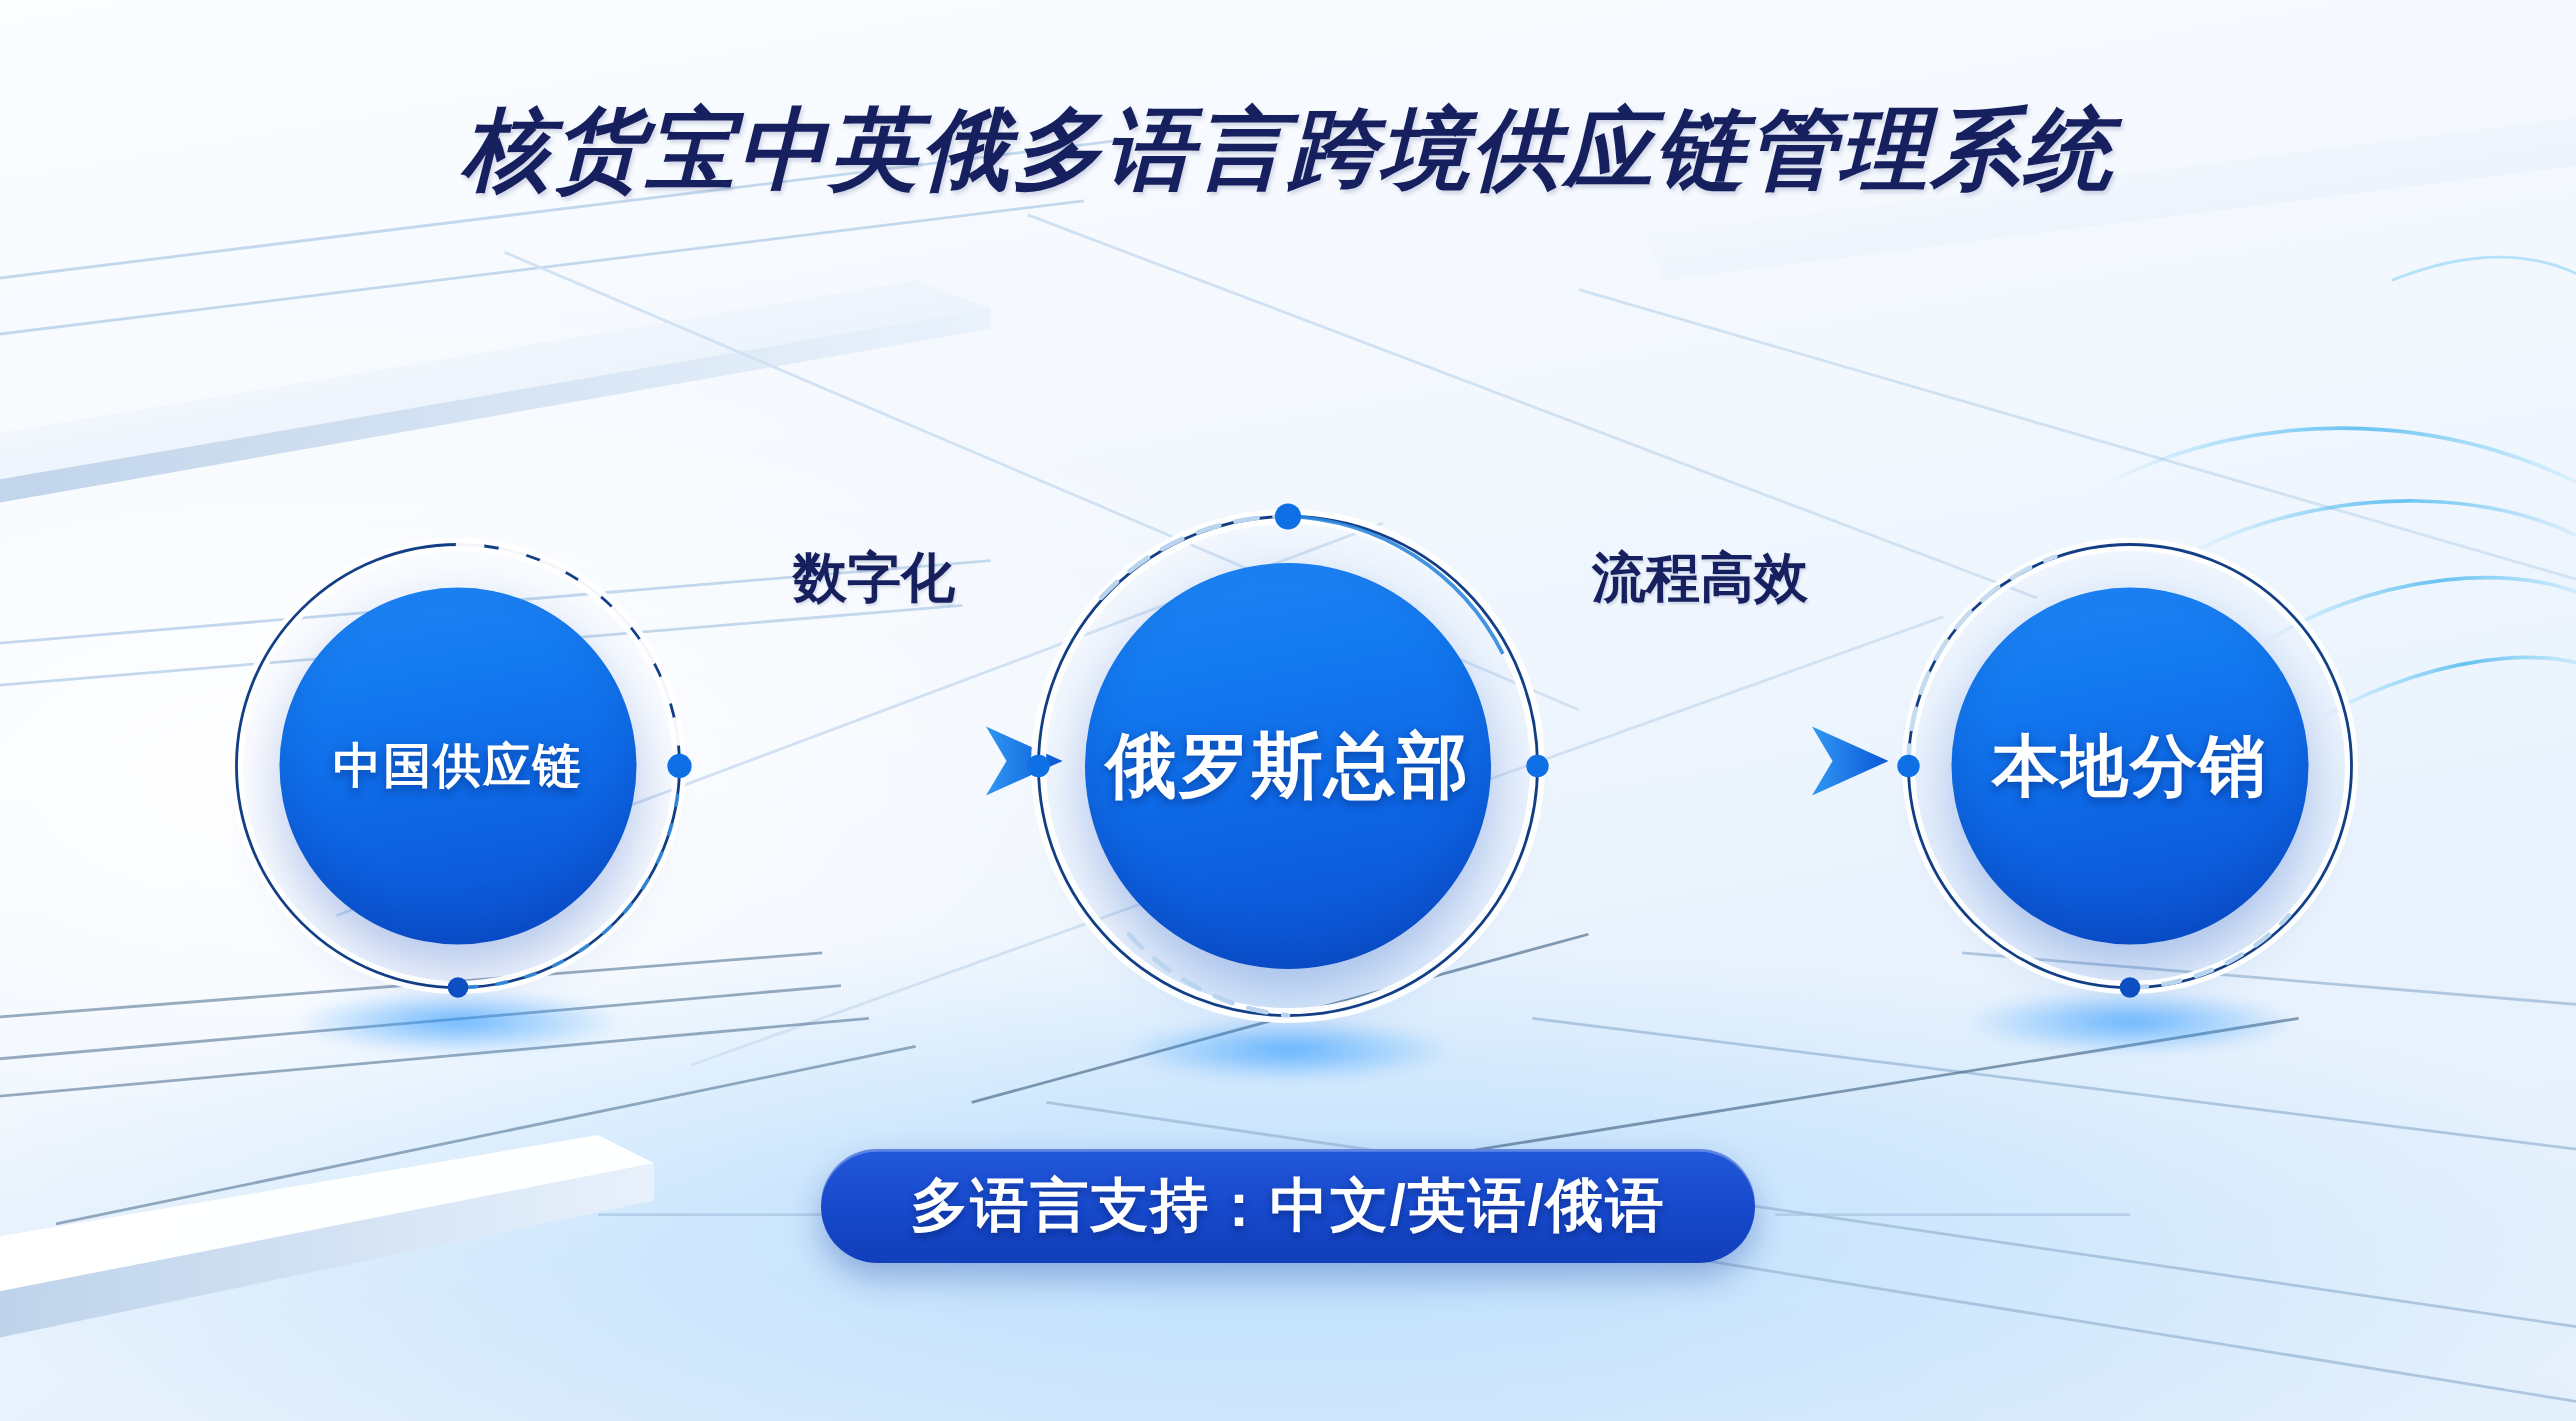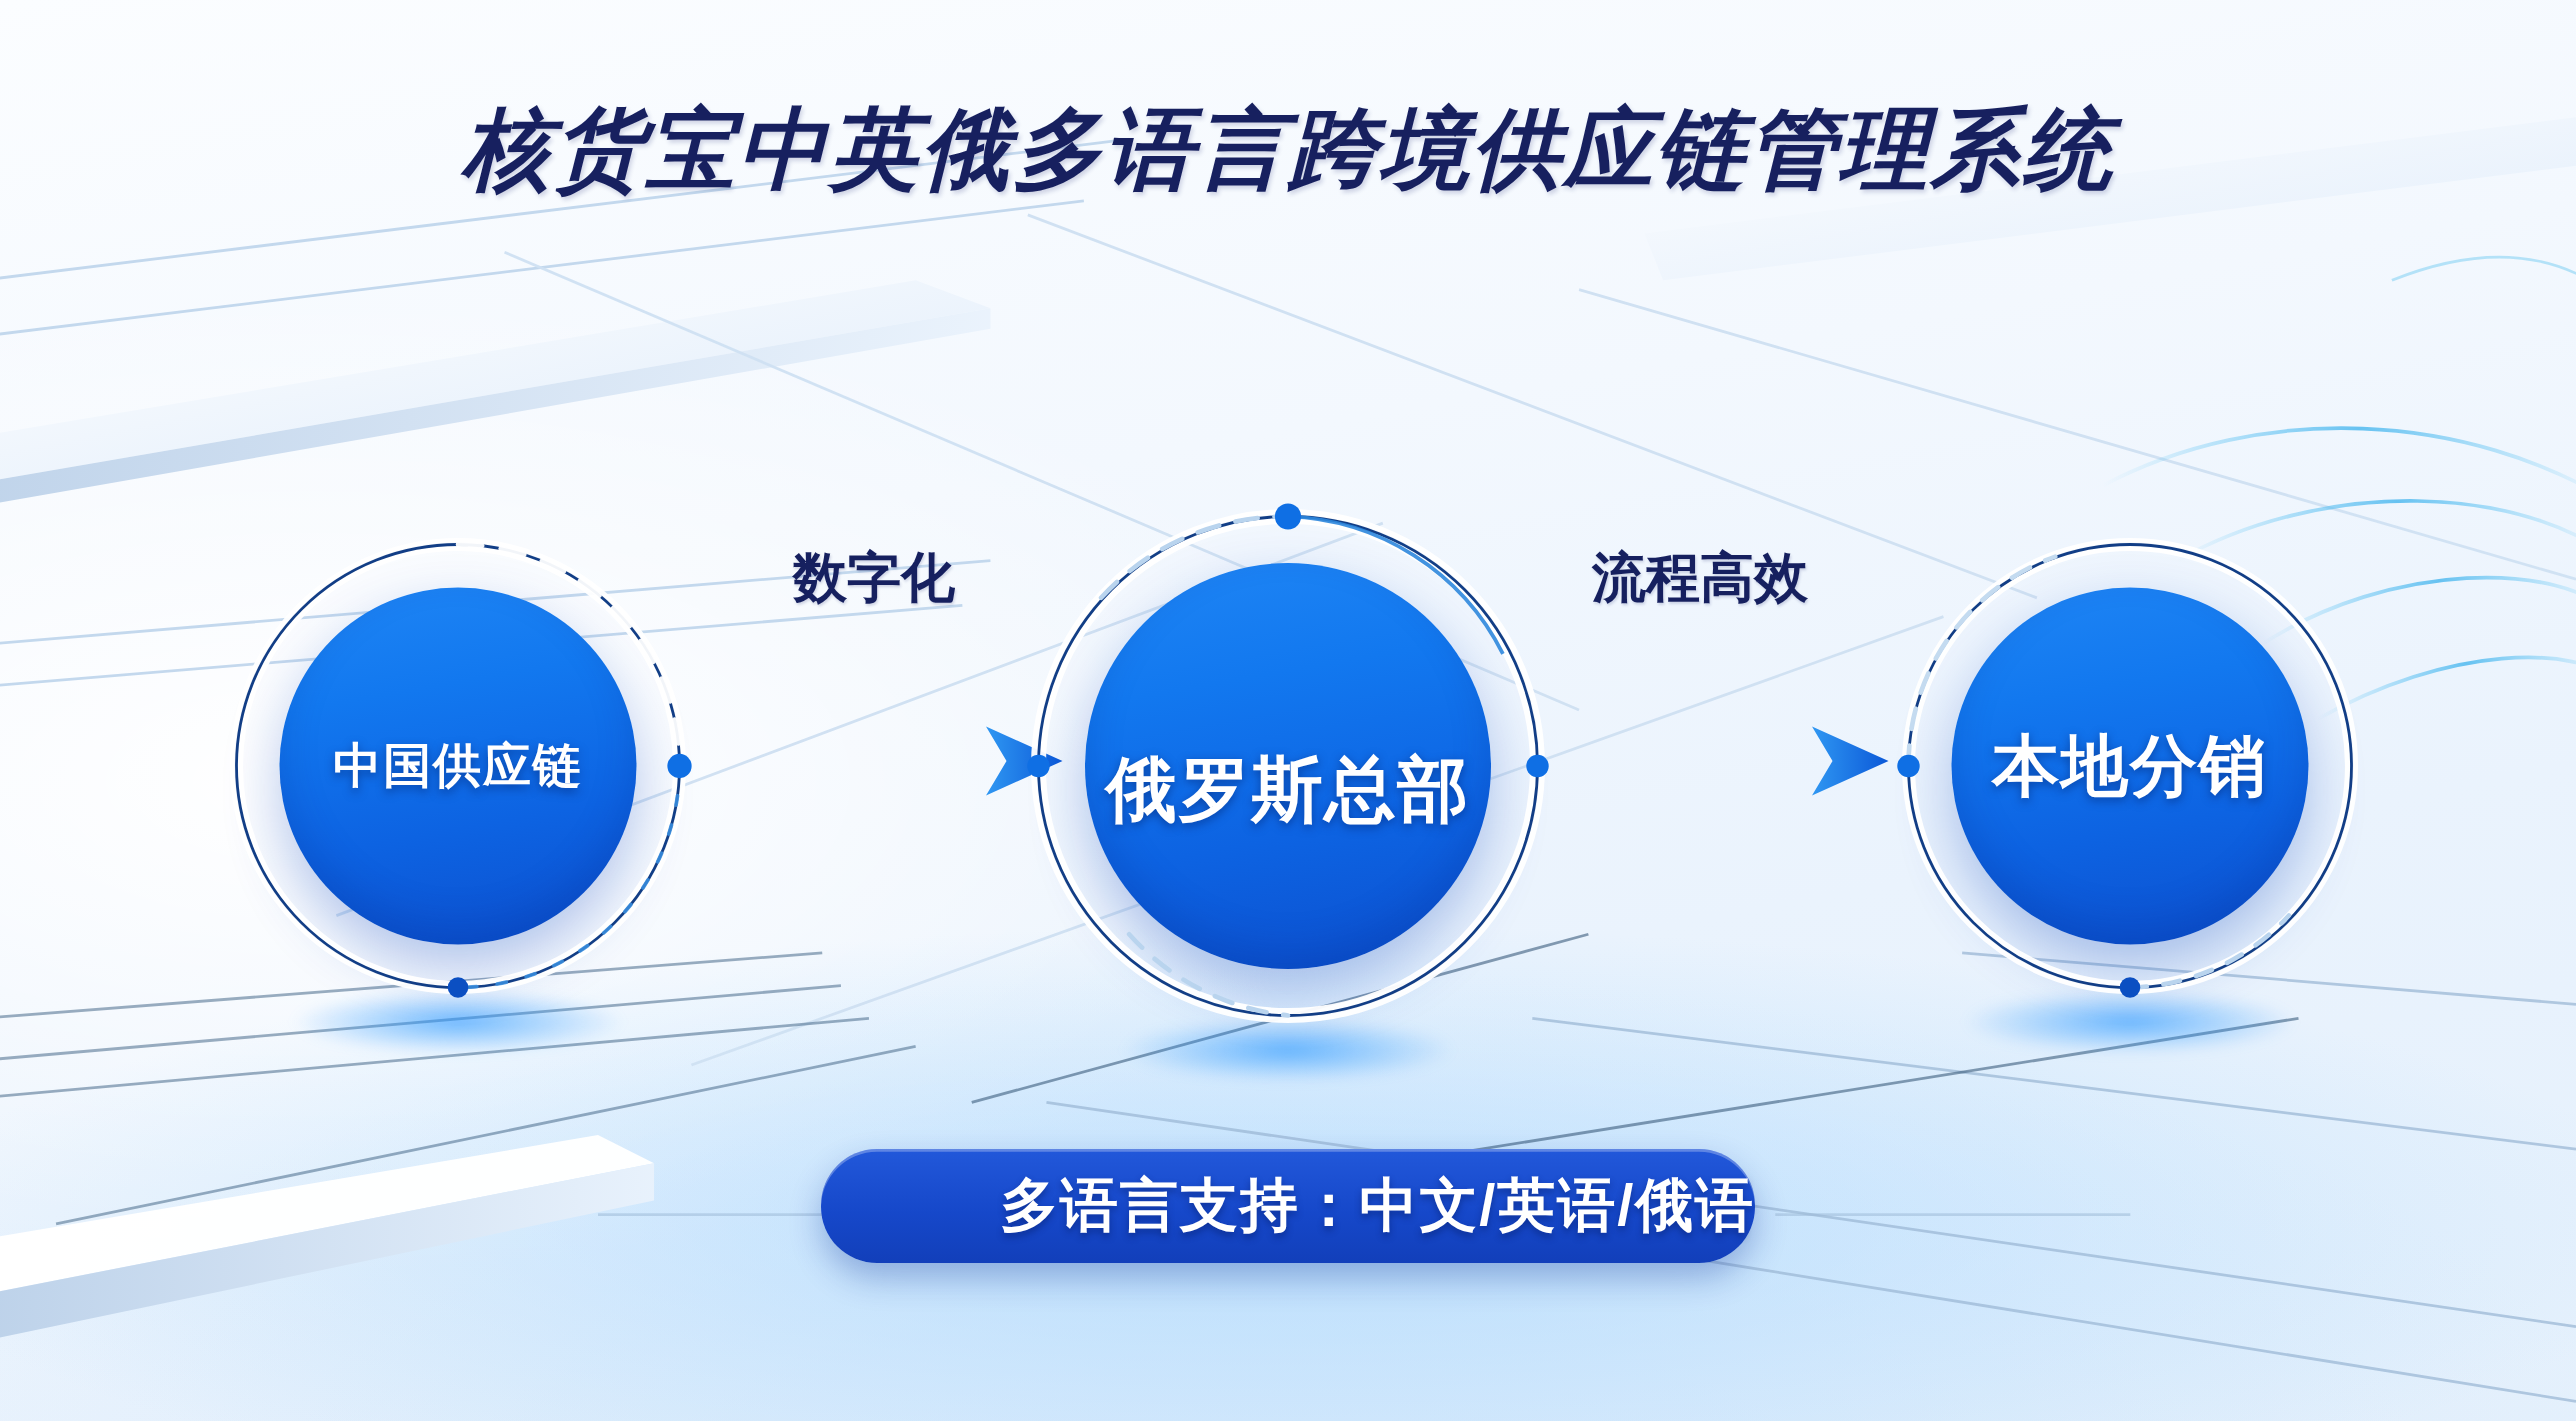--- a/index.html
+++ b/index.html
@@ -62,21 +62,21 @@
     position:absolute;left:50%;transform:translateX(-50%);
     text-shadow:0.9px 1.9px 2.8px rgba(25,40,110,.18);}
   .conn svg{position:absolute;left:50%;transform:translateX(-50%);overflow:visible;}
 
   
   #pill{
     position:absolute;left:50%;transform:translateX(-50%);
     border-radius:56px;
     background:linear-gradient(180deg,#2258da 0%,#1648ca 55%,#123fba 100%);
     box-shadow:0 15px 32px rgba(15,55,160,.32), inset 0 2.8px 0 rgba(255,255,255,.28);
-    display:flex;align-items:center;justify-content:flex-end;
+    display:flex;align-items:center;justify-content:center;
   }
   #pill span{
     color:#fff;font-weight:bold;white-space:nowrap;letter-spacing:1.9px;
     text-shadow:0 3.7px 7.5px rgba(4,25,90,.45);
   }
 </style>
 </head>
 <body>
 
 <div id="bg">
@@ -209,21 +209,21 @@
     <svg class="deco" width="542" height="542" viewBox="0 0 580 580">
       <circle cx="290" cy="290" r="267" fill="none" stroke="#ffffff" stroke-width="16" opacity=".95"></circle>
       <circle cx="290" cy="290" r="267" fill="none" stroke="#123e86" stroke-width="3"></circle>
       <path d="M90 110 A267 267 0 0 1 290 23" fill="none" stroke="#b9d4ee" stroke-width="5" stroke-dasharray="24 18" stroke-linecap="round"></path>
       <path d="M290 23 A267 267 0 0 1 520 170" fill="none" stroke="#2d87dd" stroke-width="4" opacity=".9"></path>
       <path d="M120 470 A267 267 0 0 0 290 557" fill="none" stroke="#b9d4ee" stroke-width="5" stroke-dasharray="20 18" stroke-linecap="round"></path>
       <circle cx="290" cy="23" r="14" fill="#0f6fe4"></circle>
       <circle cx="23" cy="290" r="12" fill="#0f6fe4"></circle>
       <circle cx="557" cy="290" r="12" fill="#0f6fe4"></circle>
     </svg>
-    <div class="label" style="font-size:71px;margin-top:24px;">俄罗斯总部</div>
+    <div class="label" style="font-size:71px;">俄罗斯总部</div>
   </div>
 
   <div class="conn" style="left:1700px;top:766px;width:392px;height:206px;text-align:right;">
     <div class="cap" style="top:-121px;font-size:54px;">流程高效</div>
     <svg width="392" height="84" style="top:56px;" viewBox="0 0 420 90">
       <defs>
         <linearGradient id="arrG2" x1="0" y1="0" x2="1" y2="0">
           <stop offset="0%" stop-color="#2f97f2"></stop>
           <stop offset="100%" stop-color="#0b58d8"></stop>
         </linearGradient>

